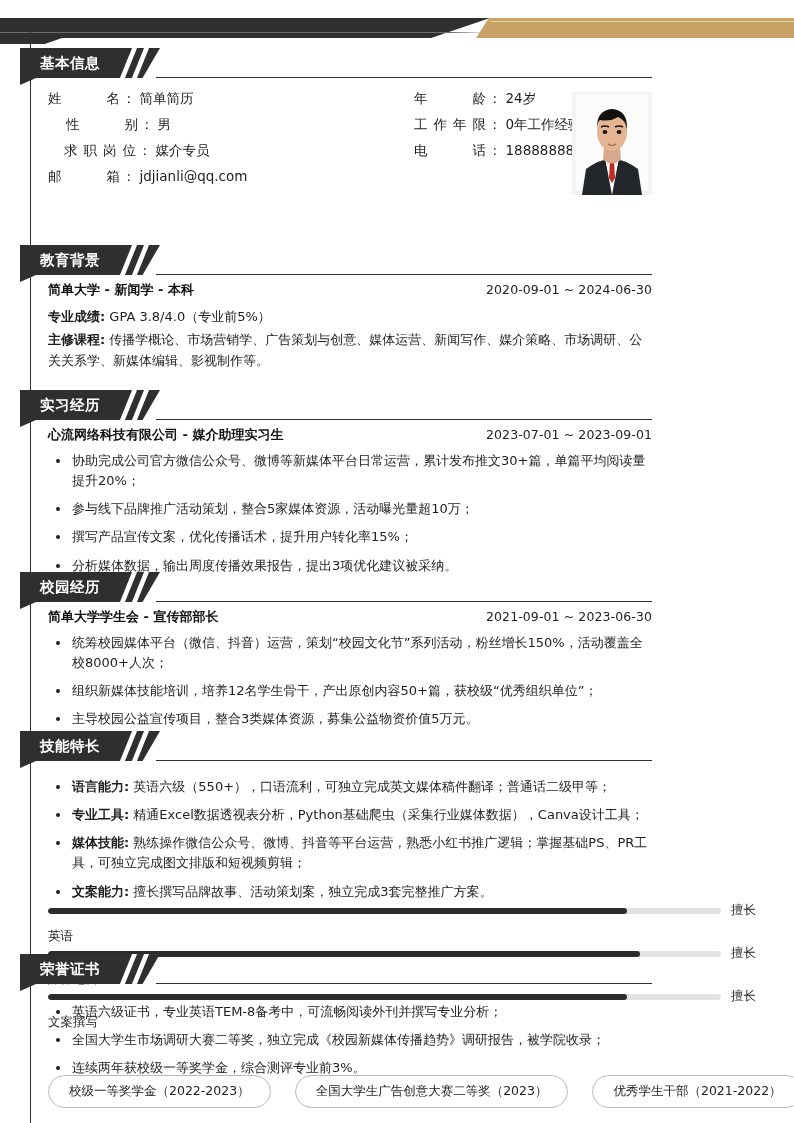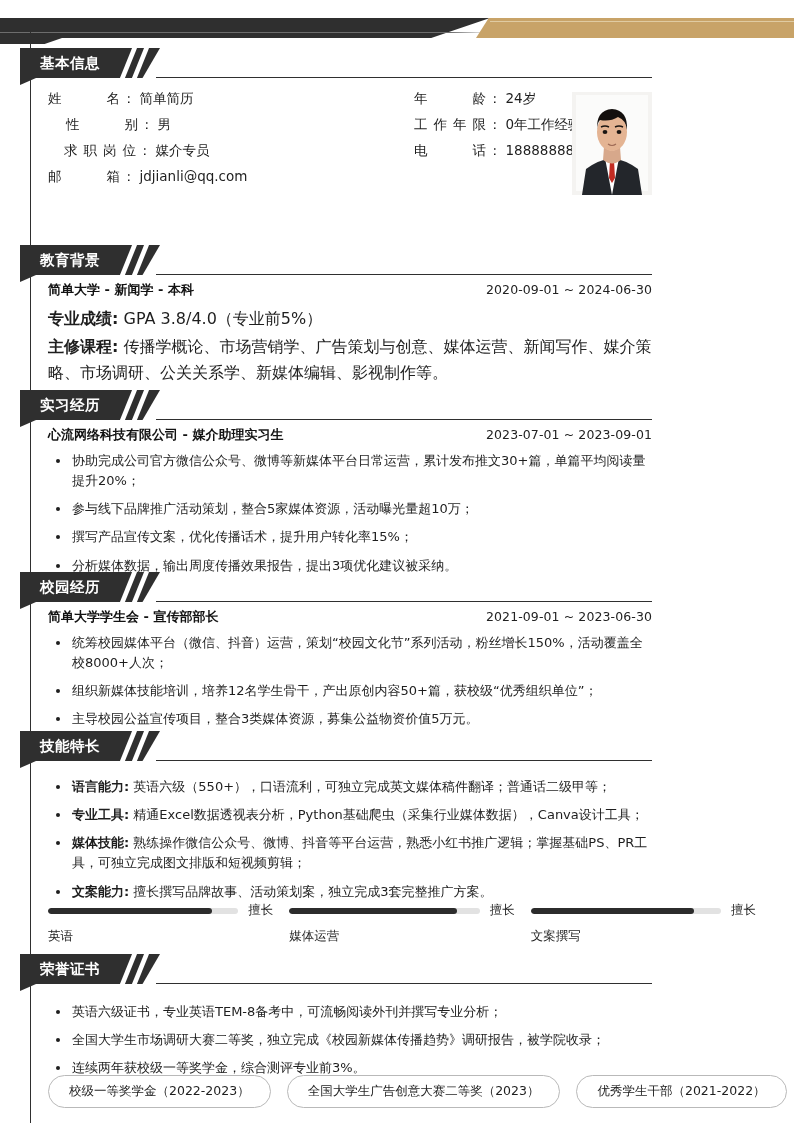--- a/index.html
+++ b/index.html
@@ -189,21 +189,21 @@
     display: flex;
     justify-content: space-between;
     align-items: baseline;
     font-size: 13px;
     margin-bottom: 7px;
   }
   .entry-title { font-weight: bold; color: #121212; }
   .entry-date { font-size: 12.5px; color: #222; letter-spacing: .1px; }
 
   .line-item {
-    font-size: 16px;
+    font-size: 13px;
     line-height: 1.62;
     color: #1e1e1e;
     margin-bottom: 2px;
   }
   .line-item b { font-weight: bold; }
 
   ul.bullets {
     list-style: none;
     margin: 4px;
     padding: 0;
@@ -227,20 +227,21 @@
     background: #1e1e1e;
   }
   ul.bullets li b { font-weight: bold; }
 
   
   .bars {
     position: absolute;
     left: 48px;
     right: 22px;
     display: flex;
+    flex-direction: column;
   }
   .bar-cell {
     flex: 1 1 0;
     padding-right: 16px;
     box-sizing: border-box;
   }
   .bar-top {
     display: flex;
     align-items: center;
   }
@@ -267,21 +268,21 @@
     font-size: 12.5px;
     color: #1e1e1e;
   }
 
   
   .pills {
     position: absolute;
     left: 48px;
     right: 22px;
     display: flex;
-    gap: 16px;
+    gap: 24px;
   }
   .pill {
     border: 1px solid #b9b9b9;
     border-radius: 18px;
     padding: 7px 20px;
     font-size: 12.5px;
     color: #1e1e1e;
     white-space: nowrap;
     background: #fff;
   }

